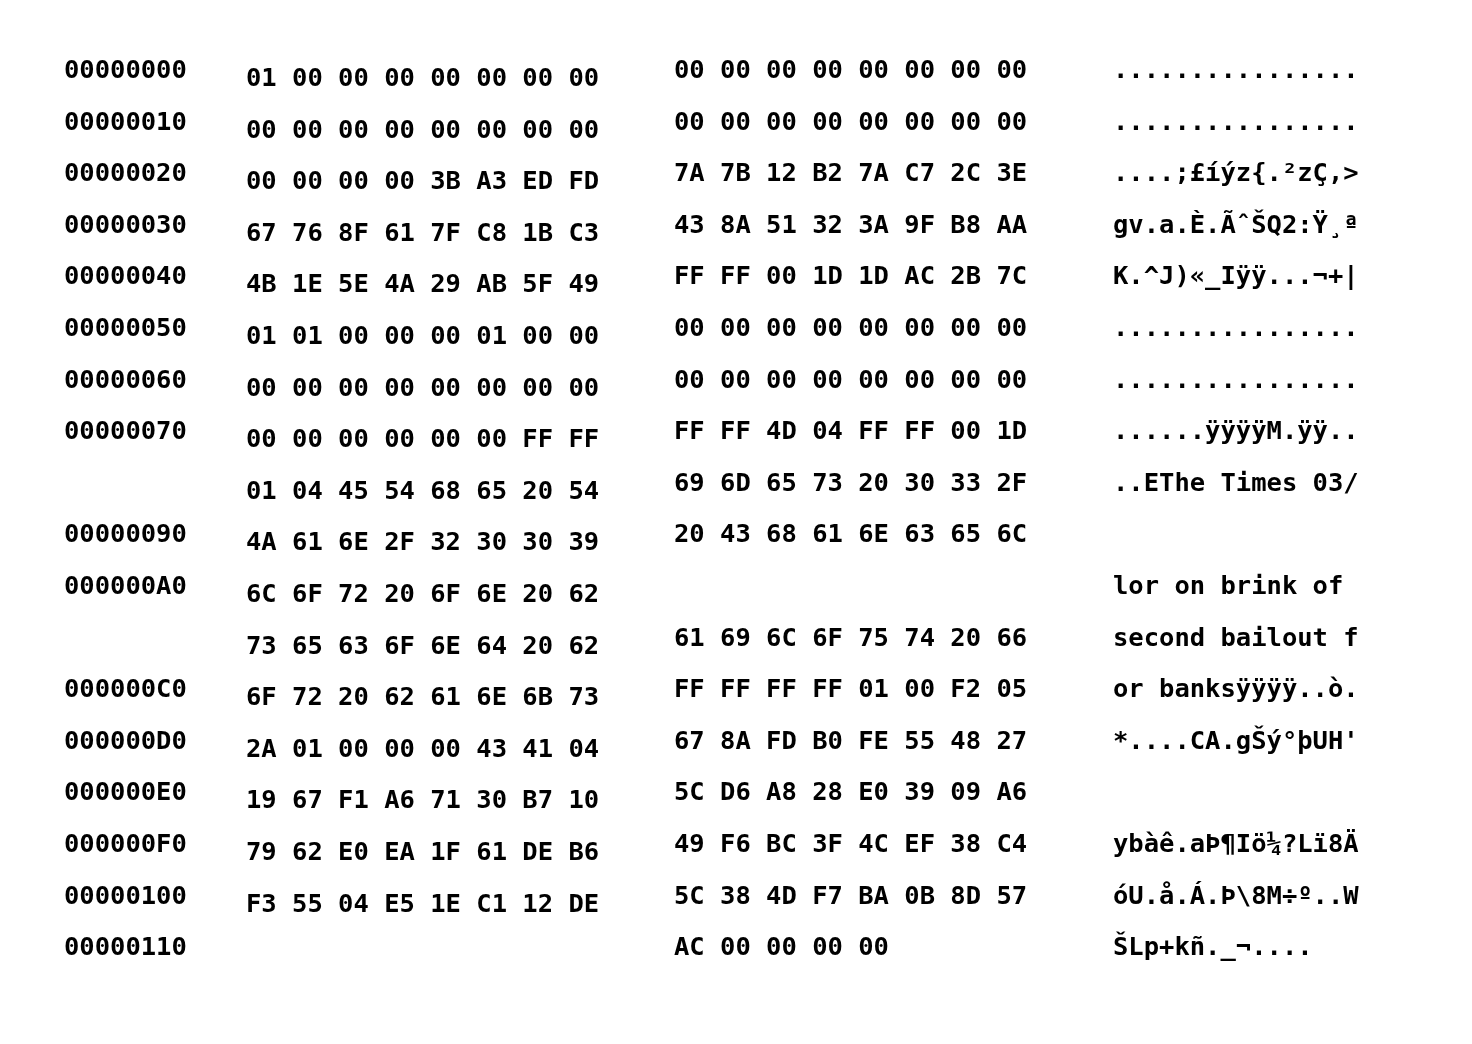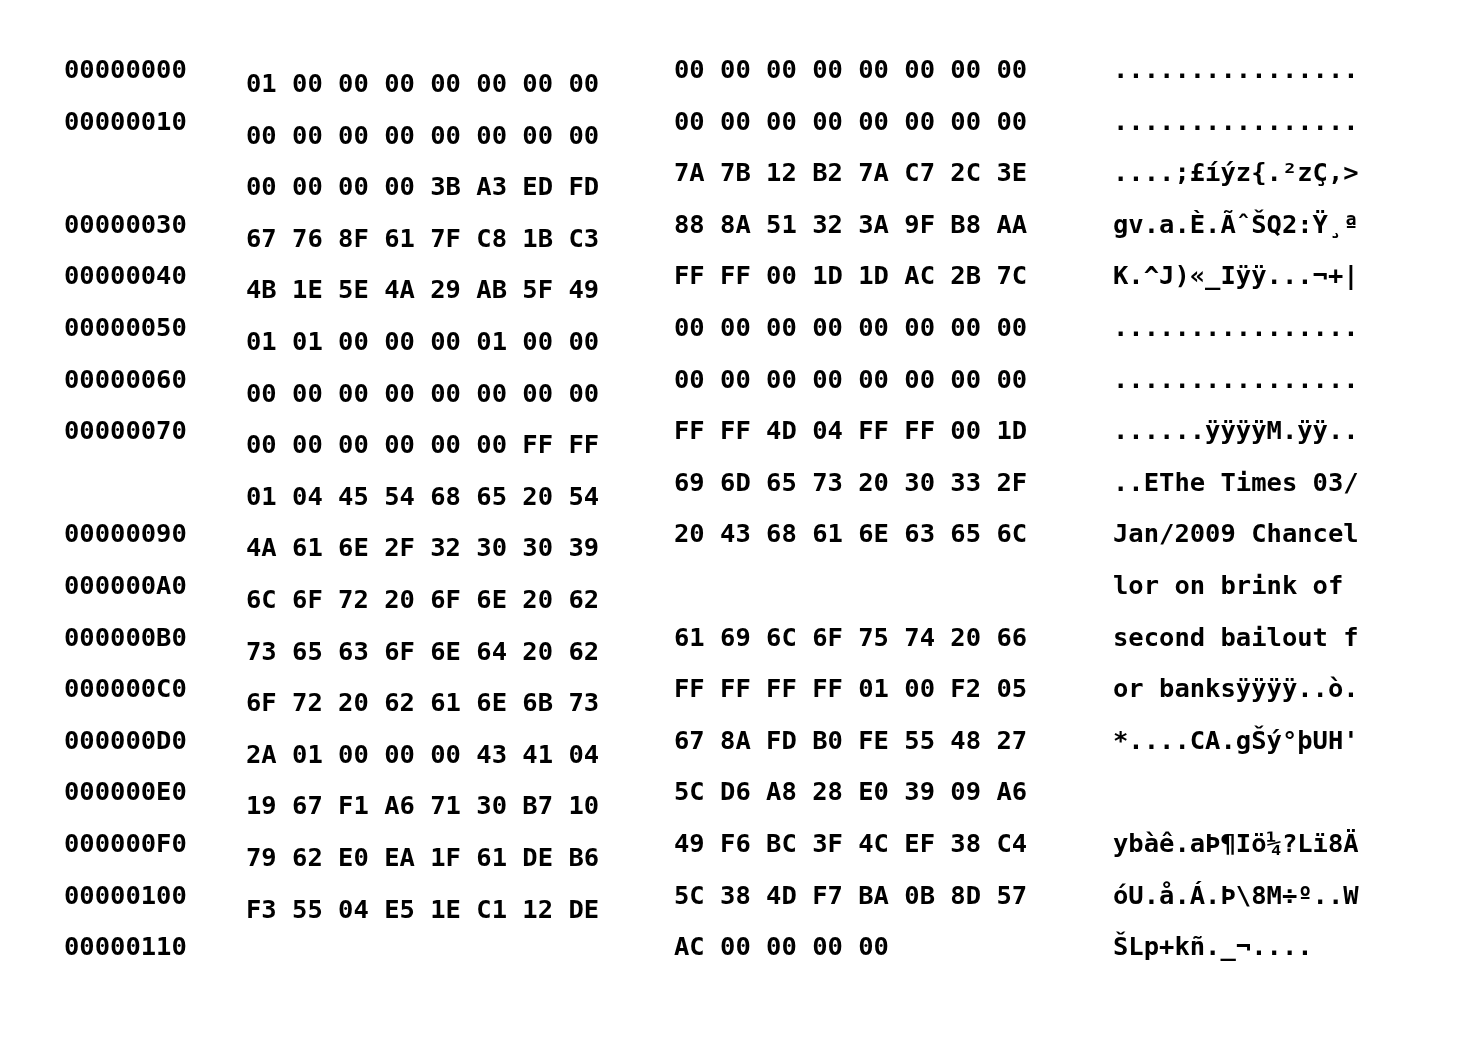--- a/index.html
+++ b/index.html
@@ -38,21 +38,21 @@
   }
   .col-offset {
     position: absolute;
     left: 64px;
     top: 0;
     white-space: pre;
   }
   .col-hex-a {
     position: absolute;
     left: 246px;
-    top: 14px;
+    top: 8px;
     white-space: pre;
   }
   .col-hex-b {
     position: absolute;
     left: 674px;
     top: 0;
     white-space: pre;
   }
   .col-ascii {
     position: absolute;
@@ -60,29 +60,29 @@
     top: 0;
     white-space: pre;
   }
 </style>
 </head>
 <body>
 
 <div id="hexdump">
     <div class="hex-row"><span class="col-offset">00000000</span><span class="col-hex-a">01 00 00 00 00 00 00 00</span><span class="col-hex-b">00 00 00 00 00 00 00 00</span><span class="col-ascii">................</span></div>
     <div class="hex-row"><span class="col-offset">00000010</span><span class="col-hex-a">00 00 00 00 00 00 00 00</span><span class="col-hex-b">00 00 00 00 00 00 00 00</span><span class="col-ascii">................</span></div>
-    <div class="hex-row"><span class="col-hex-a">00 00 00 00 3B A3 ED FD</span><span class="col-hex-b">7A 7B 12 B2 7A C7 2C 3E</span><span class="col-ascii">....;£íýz{.²zÇ,&gt;</span></div>
-    <div class="hex-row"><span class="col-offset">00000030</span><span class="col-hex-a">67 76 8F 61 7F C8 1B C3</span><span class="col-hex-b">88 8A 51 32 3A 9F B8 AA</span><span class="col-ascii">gv.a.È.ÃˆŠQ2:Ÿ¸ª</span></div>
+    <div class="hex-row"><span class="col-offset">00000020</span><span class="col-hex-a">00 00 00 00 3B A3 ED FD</span><span class="col-hex-b">7A 7B 12 B2 7A C7 2C 3E</span><span class="col-ascii">....;£íýz{.²zÇ,&gt;</span></div>
+    <div class="hex-row"><span class="col-offset">00000030</span><span class="col-hex-a">67 76 8F 61 7F C8 1B C3</span><span class="col-hex-b">43 8A 51 32 3A 9F B8 AA</span><span class="col-ascii">gv.a.È.ÃˆŠQ2:Ÿ¸ª</span></div>
     <div class="hex-row"><span class="col-offset">00000040</span><span class="col-hex-a">4B 1E 5E 4A 29 AB 5F 49</span><span class="col-hex-b">FF FF 00 1D 1D AC 2B 7C</span><span class="col-ascii">K.^J)«_Iÿÿ...¬+|</span></div>
     <div class="hex-row"><span class="col-offset">00000050</span><span class="col-hex-a">01 01 00 00 00 01 00 00</span><span class="col-hex-b">00 00 00 00 00 00 00 00</span><span class="col-ascii">................</span></div>
     <div class="hex-row"><span class="col-offset">00000060</span><span class="col-hex-a">00 00 00 00 00 00 00 00</span><span class="col-hex-b">00 00 00 00 00 00 00 00</span><span class="col-ascii">................</span></div>
     <div class="hex-row"><span class="col-offset">00000070</span><span class="col-hex-a">00 00 00 00 00 00 FF FF</span><span class="col-hex-b">FF FF 4D 04 FF FF 00 1D</span><span class="col-ascii">......ÿÿÿÿM.ÿÿ..</span></div>
     <div class="hex-row"><span class="col-hex-a">01 04 45 54 68 65 20 54</span><span class="col-hex-b">69 6D 65 73 20 30 33 2F</span><span class="col-ascii">..EThe Times 03/</span></div>
-    <div class="hex-row"><span class="col-offset">00000090</span><span class="col-hex-a">4A 61 6E 2F 32 30 30 39</span><span class="col-hex-b">20 43 68 61 6E 63 65 6C</span><span class="col-ascii">Jan/2009 Chancel</span></div>
+    <div class="hex-row"><span class="col-offset">00000090</span><span class="col-hex-a">4A 61 6E 2F 32 30 30 39</span><span class="col-hex-b">20 43 68 61 6E 63 65 6C</span></div>
     <div class="hex-row"><span class="col-offset">000000A0</span><span class="col-hex-a">6C 6F 72 20 6F 6E 20 62</span><span class="col-ascii">lor on brink of </span></div>
-    <div class="hex-row"><span class="col-offset">000000B0</span><span class="col-hex-a">73 65 63 6F 6E 64 20 62</span><span class="col-hex-b">61 69 6C 6F 75 74 20 66</span><span class="col-ascii">second bailout f</span></div>
+    <div class="hex-row"><span class="col-hex-a">73 65 63 6F 6E 64 20 62</span><span class="col-hex-b">61 69 6C 6F 75 74 20 66</span><span class="col-ascii">second bailout f</span></div>
     <div class="hex-row"><span class="col-offset">000000C0</span><span class="col-hex-a">6F 72 20 62 61 6E 6B 73</span><span class="col-hex-b">FF FF FF FF 01 00 F2 05</span><span class="col-ascii">or banksÿÿÿÿ..ò.</span></div>
     <div class="hex-row"><span class="col-offset">000000D0</span><span class="col-hex-a">2A 01 00 00 00 43 41 04</span><span class="col-hex-b">67 8A FD B0 FE 55 48 27</span><span class="col-ascii">*....CA.gŠý°þUH'</span></div>
     <div class="hex-row"><span class="col-offset">000000E0</span><span class="col-hex-a">19 67 F1 A6 71 30 B7 10</span><span class="col-hex-b">5C D6 A8 28 E0 39 09 A6</span></div>
     <div class="hex-row"><span class="col-offset">000000F0</span><span class="col-hex-a">79 62 E0 EA 1F 61 DE B6</span><span class="col-hex-b">49 F6 BC 3F 4C EF 38 C4</span><span class="col-ascii">ybàê.aÞ¶Iö¼?Lï8Ä</span></div>
     <div class="hex-row"><span class="col-offset">00000100</span><span class="col-hex-a">F3 55 04 E5 1E C1 12 DE</span><span class="col-hex-b">5C 38 4D F7 BA 0B 8D 57</span><span class="col-ascii">óU.å.Á.Þ\8M÷º..W</span></div>
     <div class="hex-row"><span class="col-offset">00000110</span><span class="col-hex-b">AC 00 00 00 00</span><span class="col-ascii">ŠLp+kñ._¬....</span></div>
   </div>
 
 </body></html>

